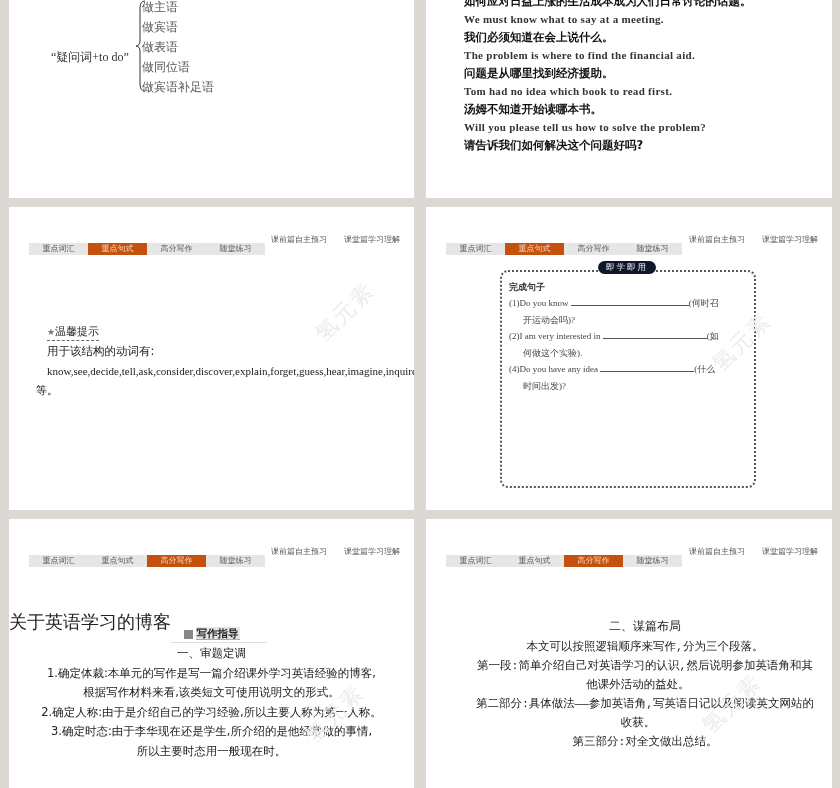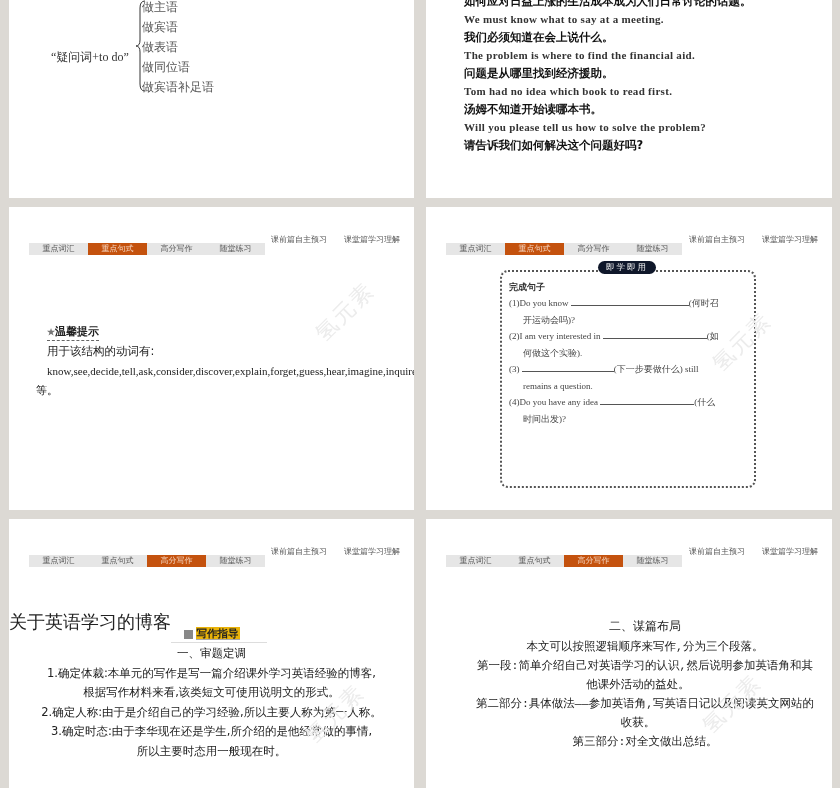--- a/index.html
+++ b/index.html
@@ -22,38 +22,38 @@
   .q-label{position:absolute;left:42px;top:49px;font-size:12px;color:#333;}
   .brace{position:absolute;left:127px;top:10px;width:10px;height:92px;}
   .brace-items{position:absolute;left:133px;top:7px;font-size:12px;color:#555;line-height:20px;}
 
   
   .sent{position:absolute;left:38px;top:12px;font-size:11px;line-height:18px;}
   .sent .en{font-family:"Liberation Serif",serif;font-weight:bold;color:#333;letter-spacing:0.3px;}
   .sent .zh{font-family:"DejaVu Sans",sans-serif;font-weight:bold;color:#111;font-size:11.5px;}
 
   
-  .tip-title{position:absolute;left:38px;top:117px;font-size:11px;font-weight:bold;border-bottom:1px dashed #666;padding-bottom:1px;}
+  .tip-title{position:absolute;left:38px;top:117px;font-size:11px;font-weight:normal;border-bottom:1px dashed #666;padding-bottom:1px;}
   .tip-title .star{font-size:9px;color:#777;}
   .tip-intro{position:absolute;left:38px;top:137px;font-family:"DejaVu Sans",sans-serif;font-size:11.5px;color:#222;}
   .tip-words{position:absolute;left:27px;top:155px;width:360px;font-size:11px;line-height:19px;color:#222;text-indent:11px;}
 
   
   .ex-box{position:absolute;left:74px;top:63px;width:252px;height:214px;border:2px dotted #555;border-radius:8px;}
   .ex-tag{position:absolute;left:172px;top:54px;width:58px;height:13px;background:#0f172a;color:#fff;font-family:"DejaVu Sans",sans-serif;font-size:8.5px;line-height:13px;text-align:center;border-radius:7px;letter-spacing:2px;}
   .ex-title{position:absolute;left:83px;top:74px;font-family:"DejaVu Sans",sans-serif;font-weight:bold;font-size:9px;color:#333;}
   .ex-list{position:absolute;left:83px;top:88px;width:240px;font-size:9px;color:#444;line-height:16.5px;}
   .ex-item .indent{padding-left:14px;display:block;}
   .blank{display:inline-block;border-bottom:1px solid #555;height:9px;vertical-align:baseline;}
 
   
   .s5-title{position:absolute;left:0;width:405px;top:91px;text-align:left;font-family:"DejaVu Sans",sans-serif;font-size:18px;color:#222;}
   .s5-guide{position:absolute;left:0;width:405px;top:108px;text-align:center;font-family:"DejaVu Sans",sans-serif;font-size:10.5px;font-weight:bold;}
   .s5-guide .sq{display:inline-block;width:9px;height:9px;background:#888;vertical-align:middle;margin-right:3px;}
-  .s5-guide .g{background:#eab308;padding:0 1px;border-bottom:1px solid #aaa;}
+  .s5-guide .g{background:#e5e5e5;padding:0 1px;border-bottom:1px solid #aaa;}
   .s5-rule{position:absolute;left:162px;top:123px;width:96px;border-top:1px solid #ddd;}
   .s5-body{position:absolute;left:0;width:405px;top:125px;text-align:center;font-family:"DejaVu Sans",sans-serif;font-size:11.5px;line-height:19.5px;color:#222;}
 
   
   .s6-body{position:absolute;left:32px;top:99px;width:360px;font-family:Liberation Mono, monospace;font-size:11.5px;line-height:19px;color:#222;text-align:center;}
   .s6-body p{margin:0;text-indent:14px;}
   .s6-body p.h{text-indent:14px;font-size:12px;}
 
   .wm{position:absolute;font-family:"DejaVu Sans",sans-serif;font-size:22px;color:#ececec;transform:rotate(-45deg);pointer-events:none;letter-spacing:2px;}
 </style>
@@ -126,25 +126,20 @@
       <span>(1)</span><span>Do you know</span>
       <span class="blank" style="width:118px"></span><span>(何时召</span>
       <span class="indent">开运动会吗)?</span>
     </div>
     <div class="ex-item">
       <span>(2)</span><span>I am very interested in</span>
       <span class="blank" style="width:104px"></span><span>(如</span>
       <span class="indent">何做这个实验).</span>
     </div>
     <div class="ex-item">
-      <span>(3)</span>
-      <span class="blank" style="width:92px"></span><span>(下一步要做什么) still</span>
-      <span class="indent">remains a question.</span>
-    </div>
-    <div class="ex-item">
       <span>(4)</span><span>Do you have any idea</span>
       <span class="blank" style="width:94px"></span><span>(什么</span>
       <span class="indent">时间出发)?</span>
     </div>
   </div>
   <div class="wm" style="left:280px;top:120px">氢元素</div>
 </div>
 
 <div class="slide" id="s5">
   <div class="topnav">

